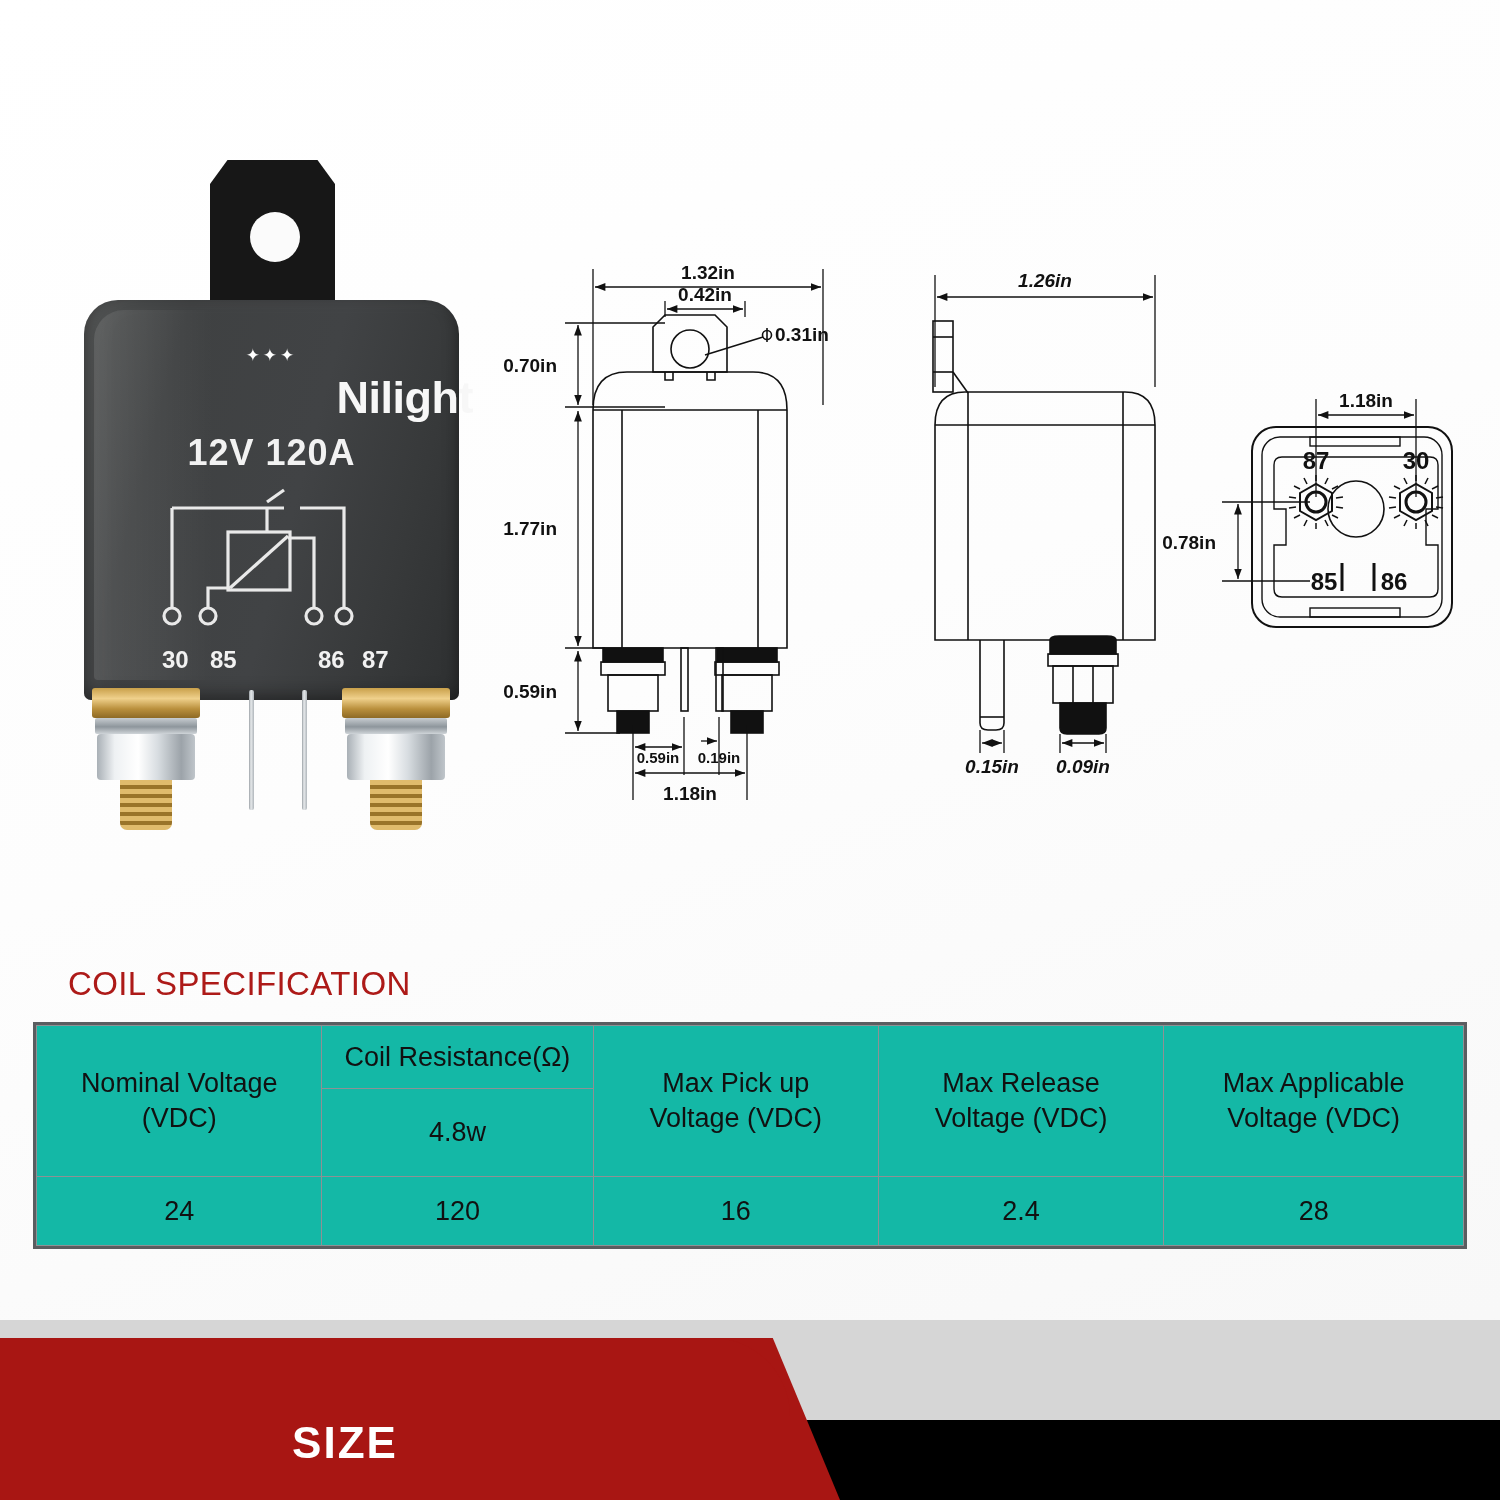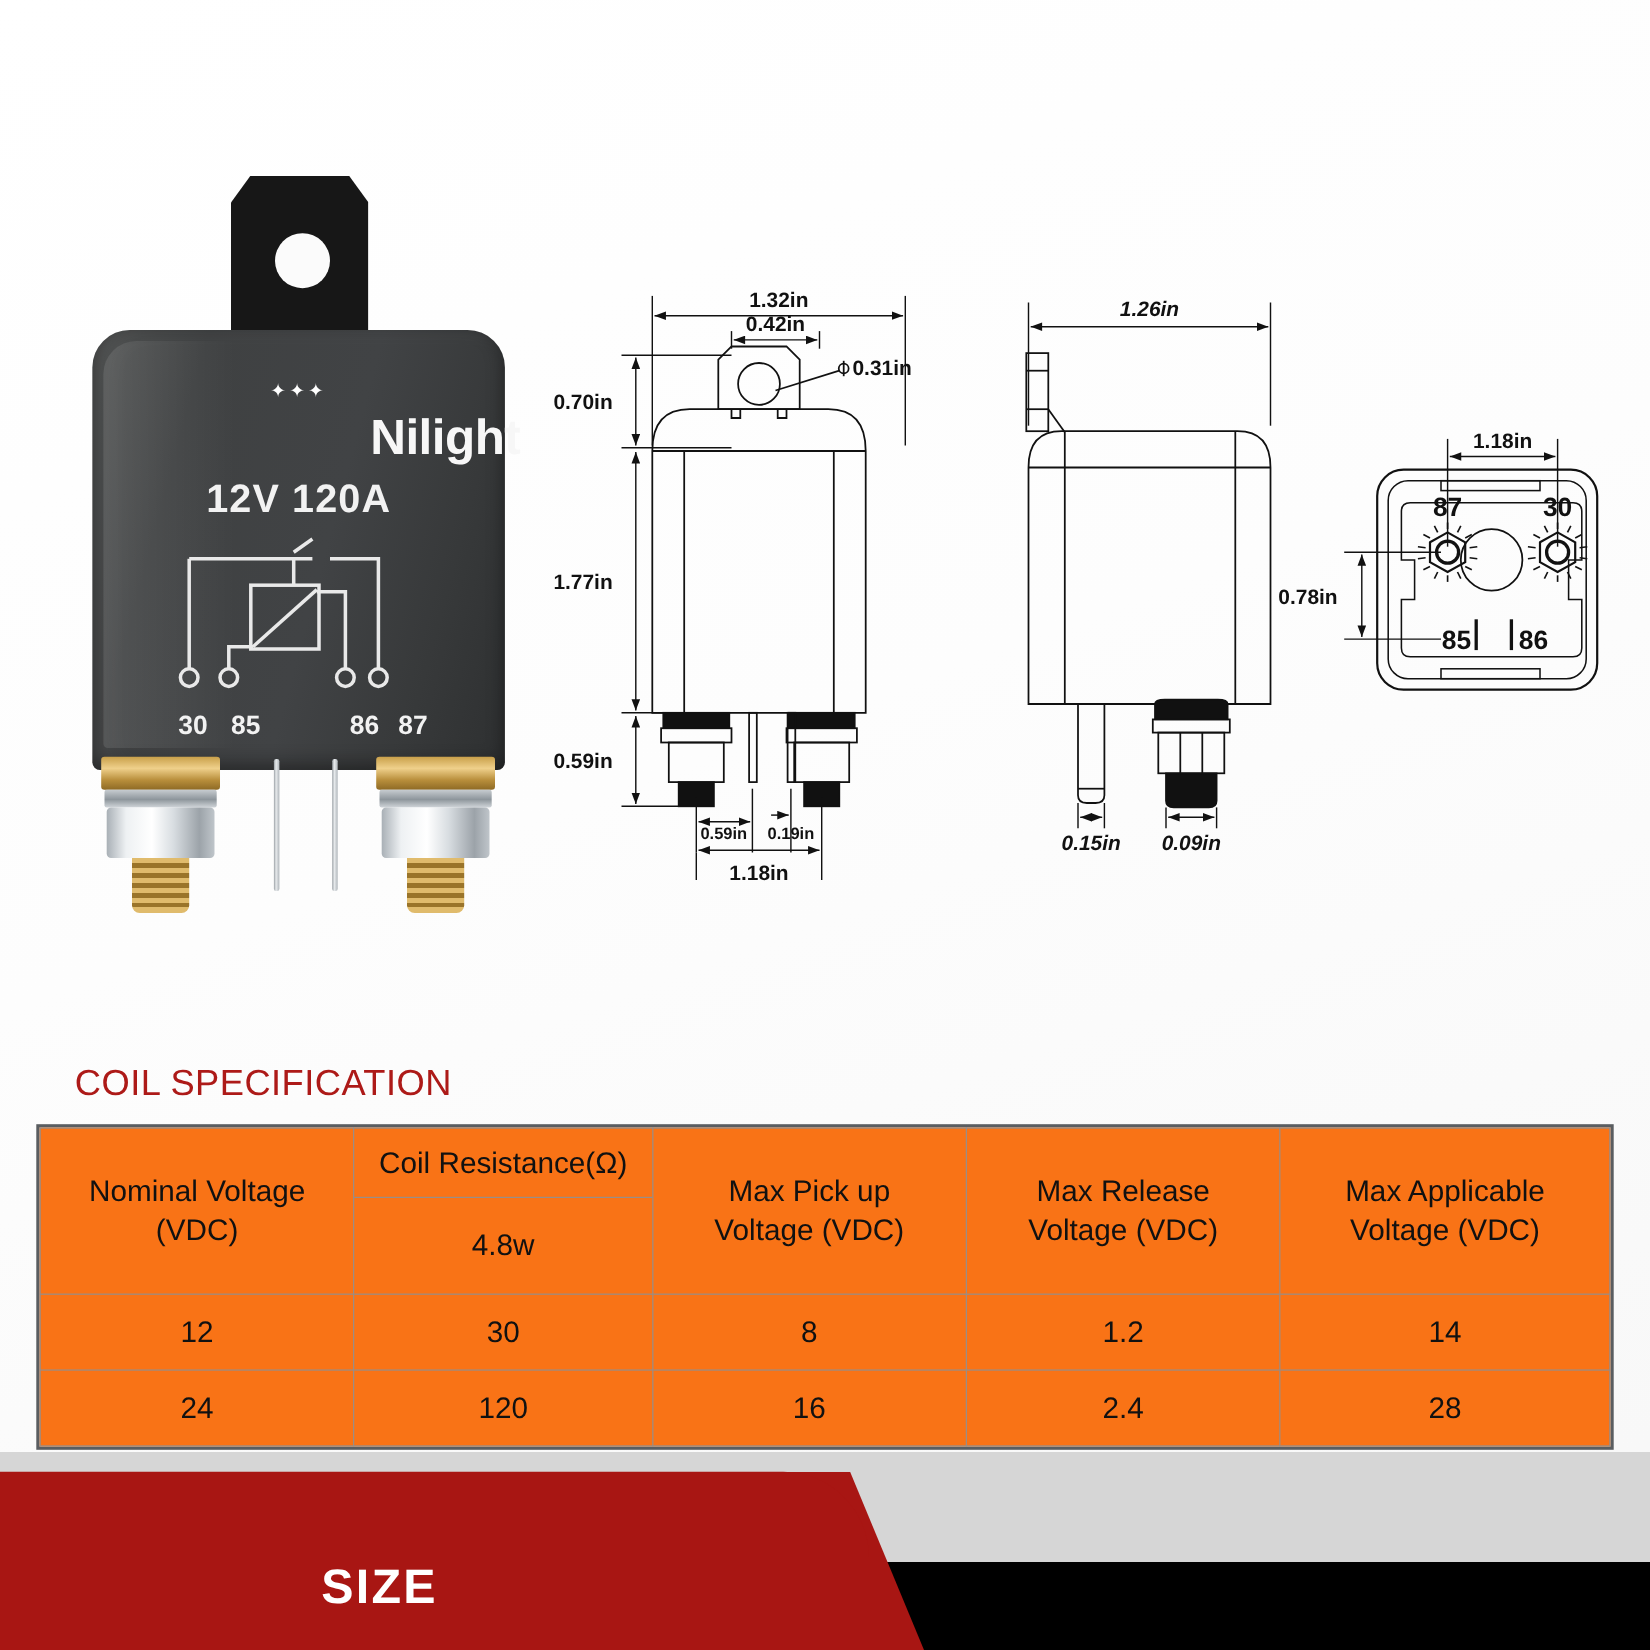--- a/index.html
+++ b/index.html
@@ -54,21 +54,21 @@
   
   .dwg{position:absolute;}
   svg{display:block;overflow:visible;}
   .dt{font-family:"Liberation Sans",sans-serif;font-weight:bold;fill:#111;}
 
   
   .spec-title{position:absolute;left:68px;top:965px;color:#AD1A18;
         font-size:33px;font-weight:normal;letter-spacing:.4px;}
   .tablewrap{position:absolute;left:33px;top:1022px;width:1434px;
         border:3px solid #5a5d60;background:#fff;box-sizing:border-box;}
-  table{border-collapse:collapse;width:100%;background:#f97316;}
+  table{border-collapse:collapse;width:100%;background:#14b8a6;}
   td,th{border:1px solid #8e9194;font-weight:normal;color:#111;text-align:center;
         font-size:27px;padding:0;font-family:"Liberation Sans",sans-serif;}
   th{font-size:27px;line-height:1.28;}
   .hdrow th{height:150px;}
   .datarow td{height:68px;font-size:27px;}
   .subcell{display:flex;flex-direction:column;height:150px;}
   .subcell .a{flex:0 0 62px;display:flex;align-items:center;justify-content:center;
         border-bottom:1px solid #8e9194;}
   .subcell .b{flex:1;display:flex;align-items:center;justify-content:center;}
   .nopad{padding:0;vertical-align:top;}
@@ -381,27 +381,20 @@
         <th style="width:20%">
           <div>Max Release</div>
           <div>Voltage (VDC)</div>
         </th>
         <th style="width:21%">
           <div>Max Applicable</div>
           <div>Voltage (VDC)</div>
         </th>
       </tr>
       <tr class="datarow">
-        <td>12</td>
-        <td>30</td>
-        <td>8</td>
-        <td>1.2</td>
-        <td>14</td>
-      </tr>
-      <tr class="datarow">
         <td>24</td>
         <td>120</td>
         <td>16</td>
         <td>2.4</td>
         <td>28</td>
       </tr>
     </tbody>
       </table>
   </div>
 

